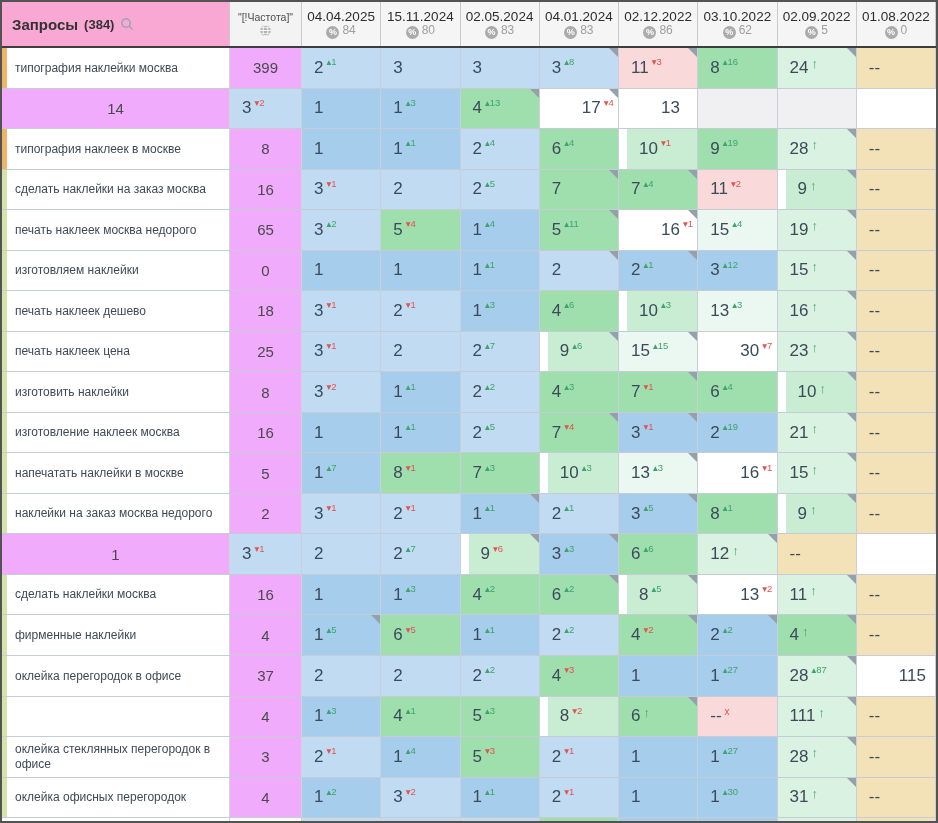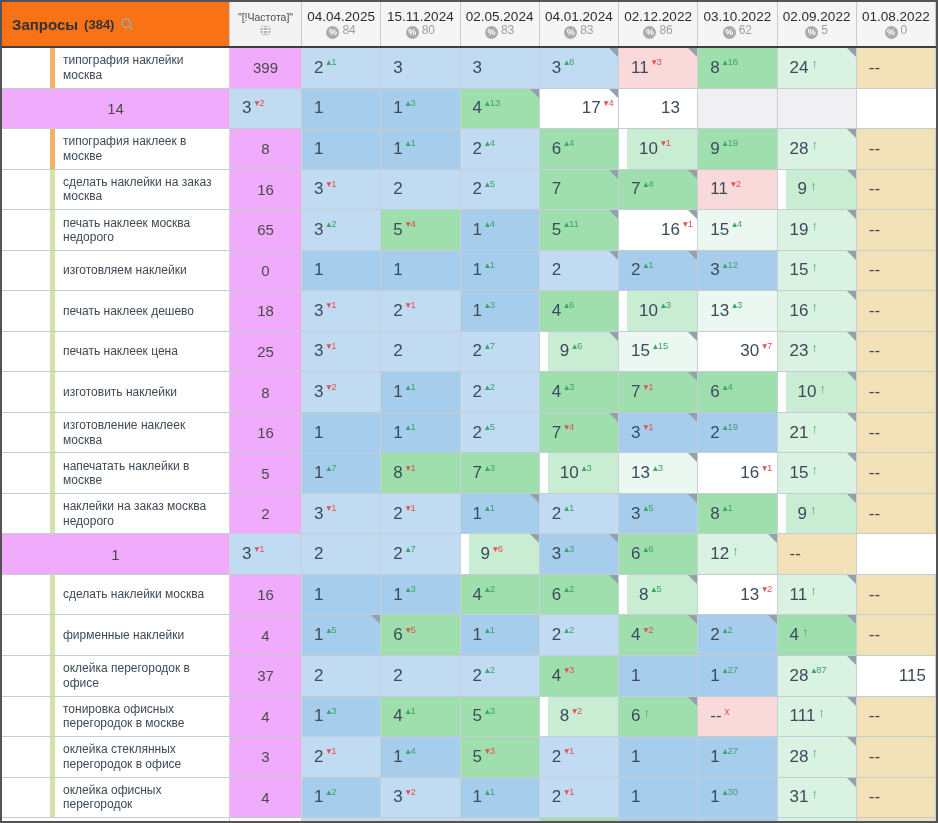--- a/index.html
+++ b/index.html
@@ -3,38 +3,38 @@
 <meta charset="utf-8">
 <style>
   html,body{margin:0;padding:0;background:#ffffff;}
   body{font-family:"Liberation Sans","DejaVu Sans",sans-serif;}
   .frame{width:938px;height:823px;box-sizing:border-box;border:2px solid #535353;
          background:#fff;overflow:hidden;display:flex;flex-direction:column;}
   
   .hdr{flex:0 0 44px;display:grid;grid-template-columns:228px 72px repeat(8,1fr);
        border-bottom:2px solid #3e3e3e;background:#f1f1f1;}
   .hdr>div{border-right:1px solid #cacaca;box-sizing:border-box;overflow:hidden;}
-  .qhdr{display:flex;align-items:center;gap:6px;padding-left:10px;background:#f97316;cursor:pointer;}
+  .qhdr{display:flex;align-items:center;gap:6px;padding-left:10px;background:#f9a8d4;cursor:pointer;}
   .qhdr .t{font-size:15px;font-weight:bold;color:#333;}
   .qhdr .c{font-size:13px;font-weight:bold;color:#333;}
   .fhdr{display:flex;flex-direction:column;align-items:center;justify-content:center;gap:1px;background:#f3f3f3;}
   .fhdr .t{font-size:10.5px;color:#4c4c4c;white-space:nowrap;}
   .dhdr{display:flex;flex-direction:column;align-items:center;justify-content:center;gap:1px;background:#f5f5f5;cursor:pointer;}
   .dhdr .d{font-size:13.5px;color:#2d2d2d;white-space:nowrap;}
   .sub{display:flex;align-items:center;gap:3px;}
   .pct{width:13px;height:13px;border-radius:50%;background:#ababab;color:#fff;font-size:9px;
        font-weight:bold;display:flex;align-items:center;justify-content:center;}
   .pv{font-size:12px;color:#9e9e9e;position:relative;top:-2px;}
   
   .rows{flex:1;display:flex;flex-direction:column;}
   .row{flex:1;display:grid;grid-template-columns:228px 72px repeat(8,1fr);
        border-bottom:1px solid #c6ccd4;box-sizing:border-box;}
   .kw{position:relative;display:flex;align-items:center;padding:2px 6px 2px 13px;
       font-size:12px;line-height:1.2;color:#3f4a56;border-right:1px solid #d4d4d4;
-      background:#fff;box-sizing:border-box;cursor:pointer;margin-left:48px;}
+      background:#fff;box-sizing:border-box;cursor:pointer;}
   .kw .strip{position:absolute;left:0;top:0;bottom:0;width:5px;}
   .strip.orange{background:#efb566;}
   .strip.green{background:#d4e3a8;}
   .freq{display:flex;align-items:center;justify-content:center;font-size:15px;color:#4a4a4a;
         border-right:1px solid #d4d4d4;background:#f0abfc;box-sizing:border-box;}
   .cell{position:relative;display:flex;align-items:center;padding-left:12px;
         font-size:17px;color:#3b4b5a;border-right:1px solid #c9cfd8;box-sizing:border-box;cursor:pointer;}
   .cell.m::after{content:"";position:absolute;top:0;right:0;width:0;height:0;
         border-top:9px solid #95a0ab;border-left:9px solid transparent;}
   .delta{font-size:9.5px;position:relative;top:-6px;margin-left:3px;white-space:nowrap;}
@@ -712,21 +712,20 @@
           <span>28</span>
           <span class="delta up">▴87</span>
         </div>
         <div class="cell white">
           <span>115</span>
         </div>
       </div>
       <div class="row">
         <div class="kw">
           <span class="strip green"></span>
-          <span>тонировка офисных перегородок в москве</span>
         </div>
         <div class="freq">4</div>
         <div class="cell b1">
           <span>1</span>
           <span class="delta up">▴3</span>
         </div>
         <div class="cell g1">
           <span>4</span>
           <span class="delta up">▴1</span>
         </div>

